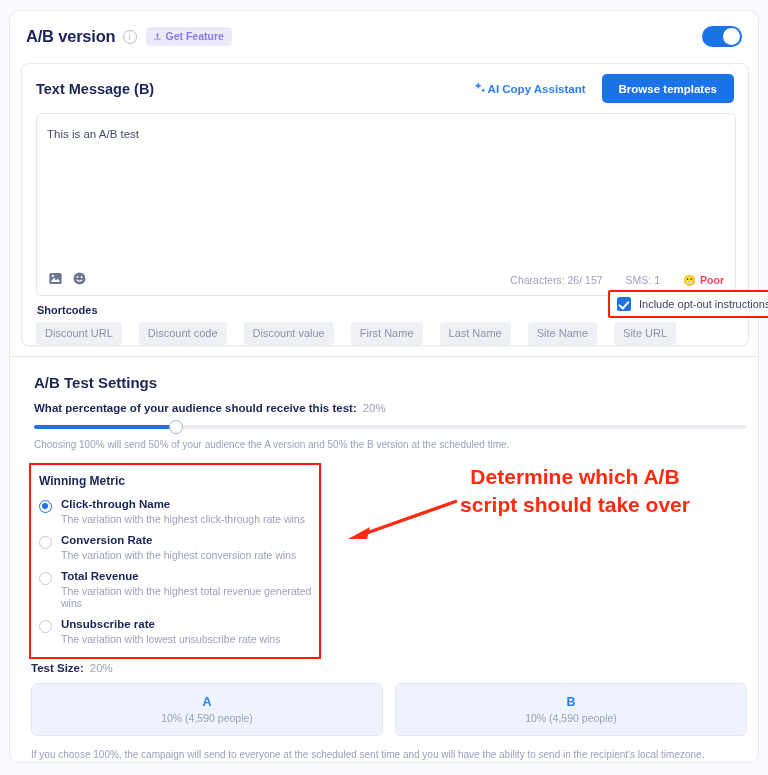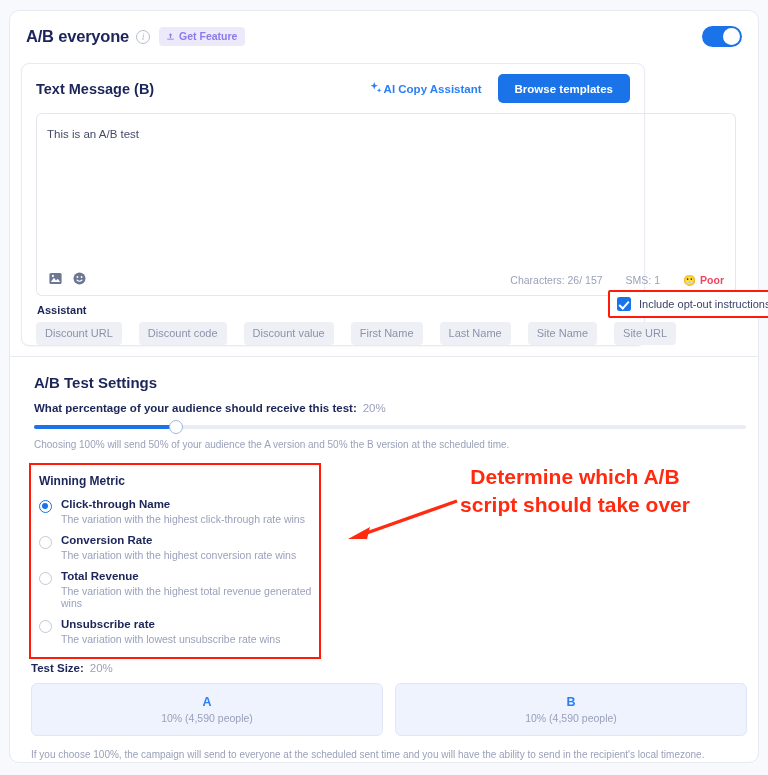--- a/index.html
+++ b/index.html
@@ -88,21 +88,21 @@
     right: 2px; top: 2px;
     width: 17px; height: 17px;
     background: #fff;
     border-radius: 50%;
   }
 
   
   .msg-panel {
     position: absolute;
     left: 11px; top: 52px;
-    width: 624px;
+    width: 728px;
     height: 283px;
     background: #ffffff;
     border: 1px solid #e8eaf2;
     border-radius: 8px;
     box-shadow: 0 1px 2px rgba(27,37,89,0.04);
   }
   .msg-head {
     position: absolute;
     left: 0; top: 0;
     width: 100%;
@@ -418,21 +418,21 @@
     color: #9aa1ba;
   }
 </style>
 </head>
 <body>
 
 <div class="page">
   <div class="card">
 
     <div class="card-header">
-      <span class="ab-title">A/B everyone</span>
+      <span class="ab-title">A/B version</span>
       <span class="info-icon">i</span>
       <span class="get-feature">
         <span class="gf-icon">
           <svg width="9" height="9" viewBox="0 0 12 12">
             <path d="M6 1.5 L8.4 4.4 L6.8 4.4 L6.8 8 L5.2 8 L5.2 4.4 L3.6 4.4 Z" fill="#8b7ae8"></path>
             <path d="M2.2 9.5 L9.8 9.5" stroke="#8b7ae8" stroke-width="1.2" stroke-linecap="round"></path>
           </svg>
         </span>
         <span>Get Feature</span>
       </span>
@@ -485,21 +485,21 @@
         <span class="foot-meta">
           <span>Characters: 26/ 157</span>
           <span>SMS: 1</span>
           <span class="quality">
             <span>😬</span>
             <span>Poor</span>
           </span>
         </span>
       </div>
 
-      <div class="shortcodes-label">Assistant</div>
+      <div class="shortcodes-label">Shortcodes</div>
       <div class="chips">
         <span class="chip">Discount URL</span>
         <span class="chip">Discount code</span>
         <span class="chip">Discount value</span>
         <span class="chip">First Name</span>
         <span class="chip">Last Name</span>
         <span class="chip">Site Name</span>
         <span class="chip">Site URL</span>
       </div>
 

